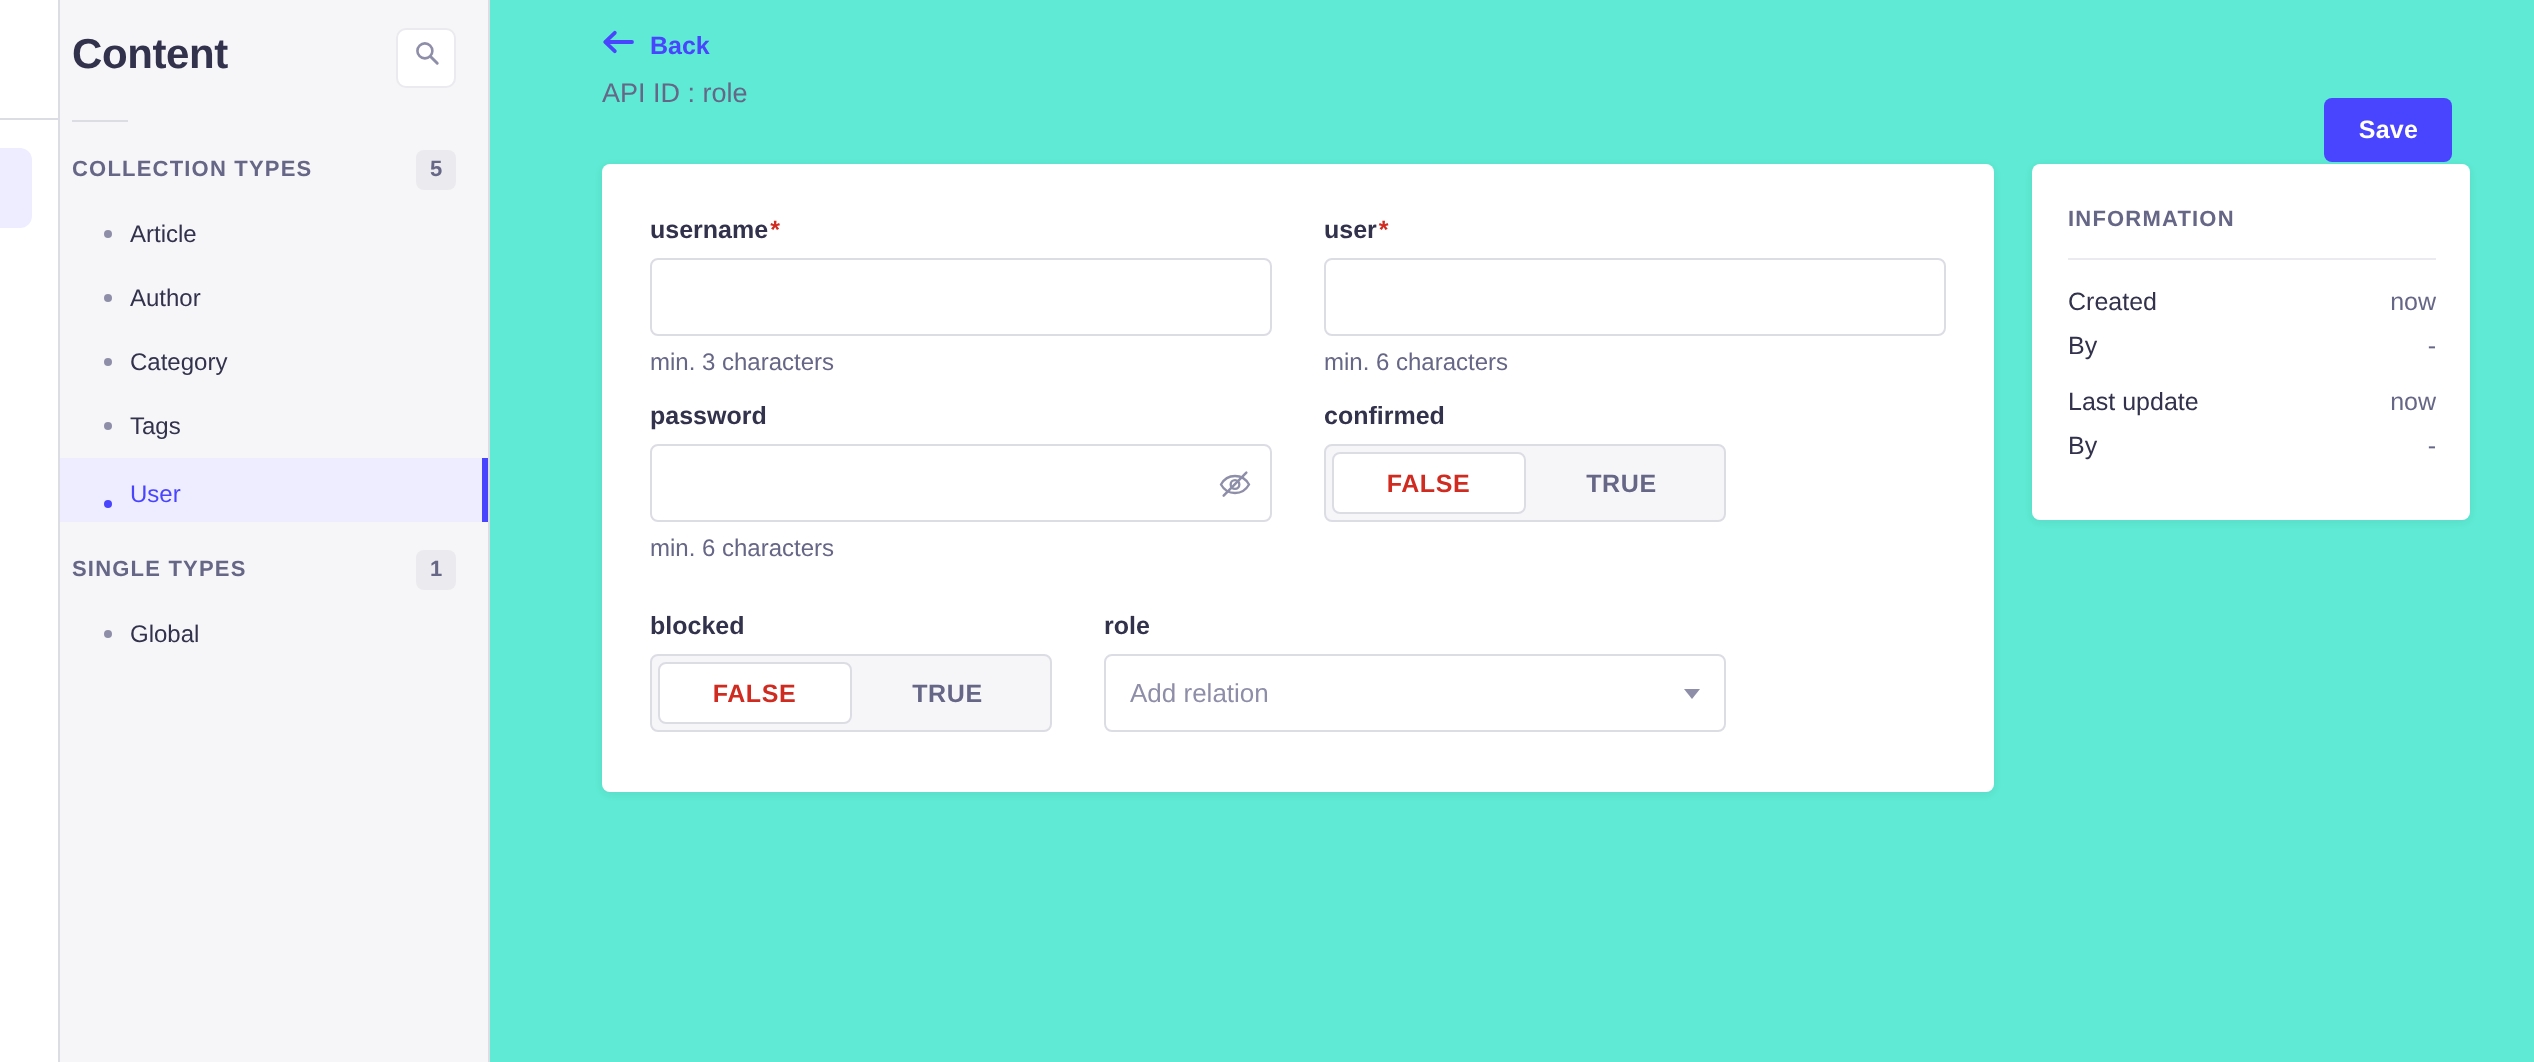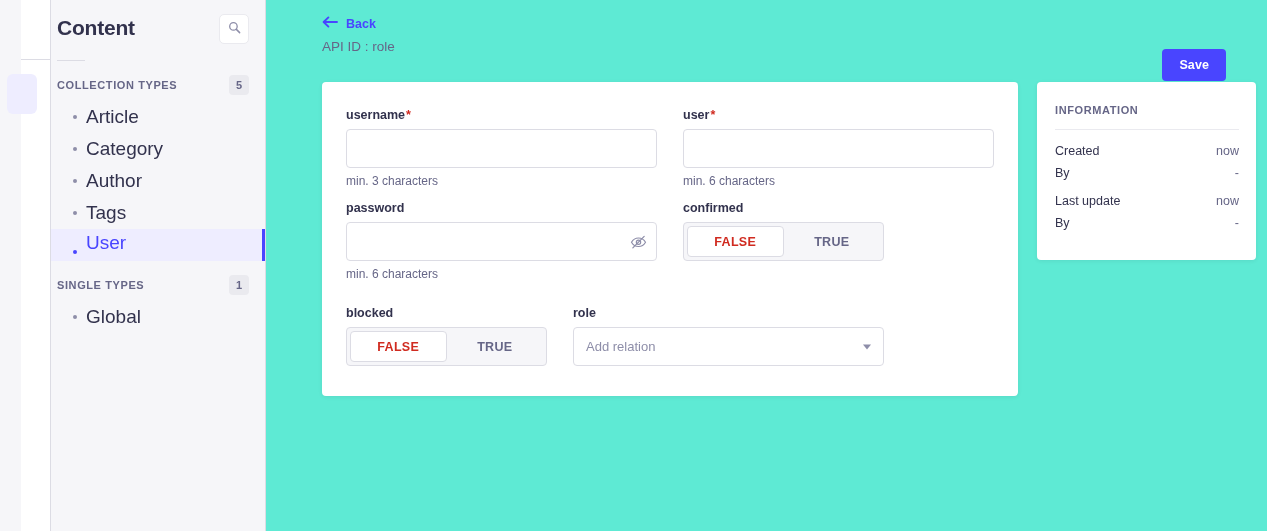--- a/index.html
+++ b/index.html
@@ -3,21 +3,21 @@
 <meta charset="utf-8">
 <style>
   * { box-sizing: border-box; }
   html, body {
     margin: 0; padding: 0;
     width: 1267px; height: 531px;
     overflow: hidden;
     font-family: "Liberation Sans", sans-serif;
     background: #f6f6f9;
   }
-  .app { display: flex; width: 1267px; height: 471px; padding-left: 21px; }
+  .app { display: flex; width: 1267px; height: 471px; }
 
   
   .rail {
     width: 30px; height: 531px;
     background: #ffffff;
     border-right: 1px solid #dcdce4;
     position: relative;
     flex: 0 0 30px;
   }
   .rail-top-div {
@@ -68,21 +68,21 @@
     min-width: 20px; height: 20px; padding: 0 6px;
     background: #eaeaef; border-radius: 4px;
     font-size: 11px; color: #666687; font-weight: 600;
     display: flex; align-items: center; justify-content: center;
   }
   .sb-list { list-style: none; margin: 6px 0 0 0; padding: 0; }
   .sb-item {
     position: relative;
     display: flex; align-items: center; gap: 9px;
     padding: 7px 8px 7px 22px;
-    font-size: 19px; color: #32324d;
+    font-size: 12px; color: #32324d;
     cursor: pointer; height: 32px;
   }
   .sb-item .dot {
     width: 4px; height: 4px; border-radius: 50%;
     background: #8e8ea9; flex: 0 0 4px;
   }
   .sb-item.active { background: #eeedff; align-items: flex-end; }
   .sb-item.active .label { color: #4945ff; }
   .sb-item.active .dot { background: #4945ff; }
   .sb-item.active::after {
@@ -244,25 +244,25 @@
       <span class="sb-group-label">COLLECTION TYPES</span>
       <span class="sb-badge">5</span>
     </div>
     <ul class="sb-list">
       <li class="sb-item">
         <span class="dot"></span>
         <span class="label">Article</span>
       </li>
       <li class="sb-item">
         <span class="dot"></span>
+        <span class="label">Author</span>
+      </li>
+      <li class="sb-item">
+        <span class="dot"></span>
         <span class="label">Category</span>
-      </li>
-      <li class="sb-item">
-        <span class="dot"></span>
-        <span class="label">Author</span>
       </li>
       <li class="sb-item">
         <span class="dot"></span>
         <span class="label">Tags</span>
       </li>
       <li class="sb-item active">
         <span class="dot"></span>
         <span class="label">User</span>
       </li>
     </ul>

